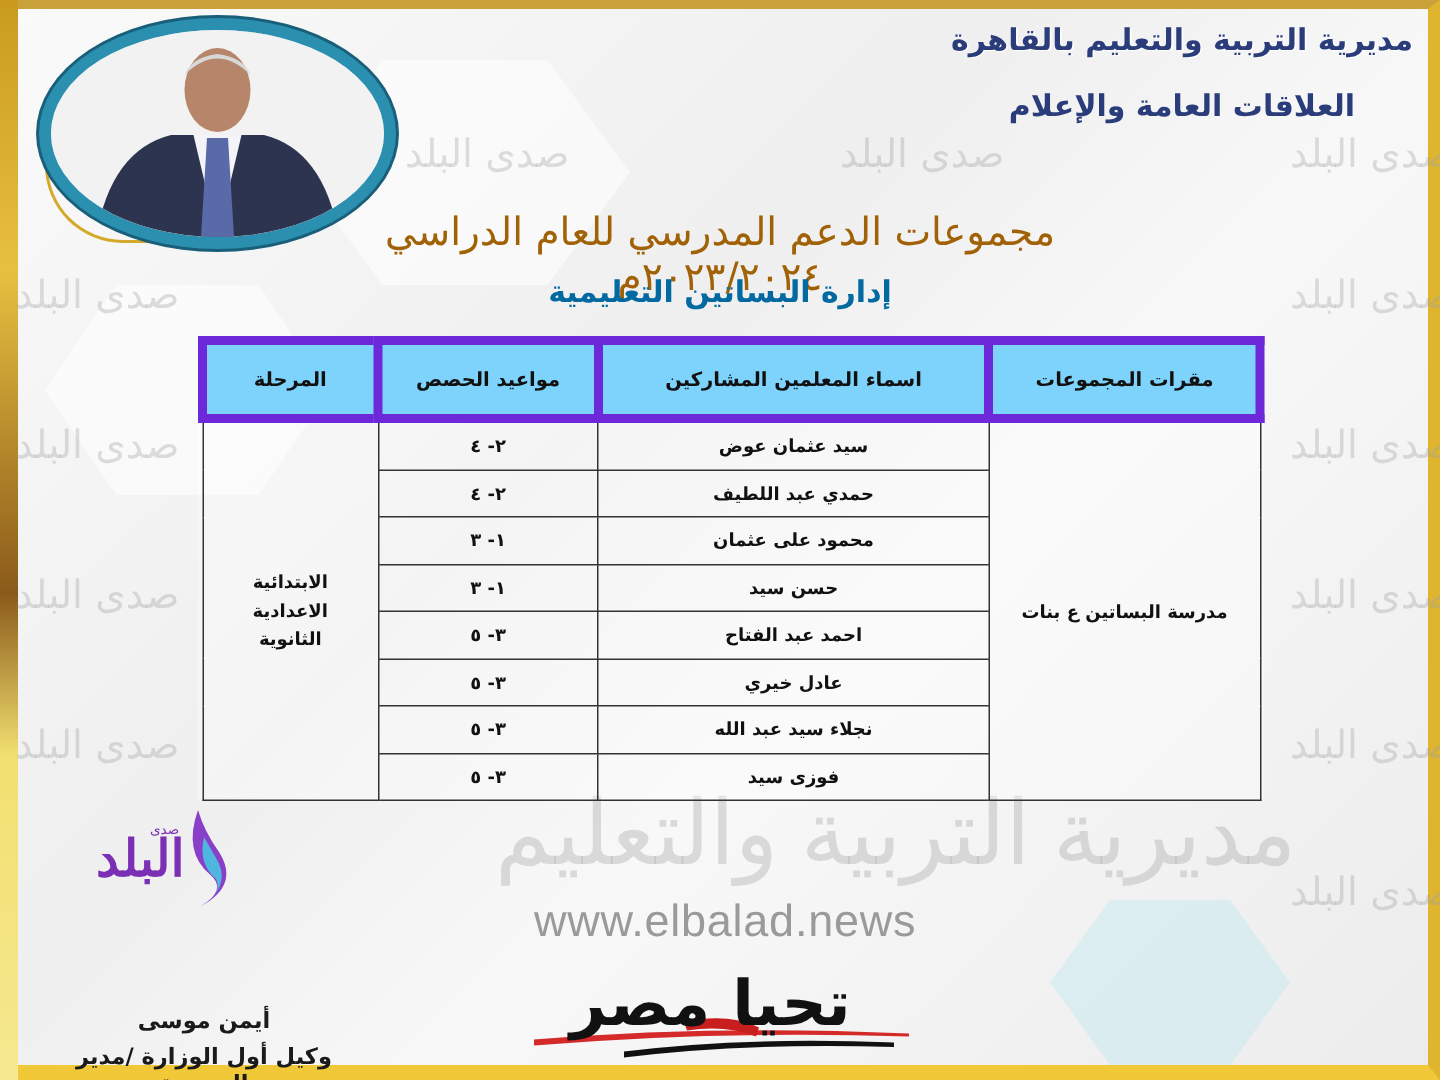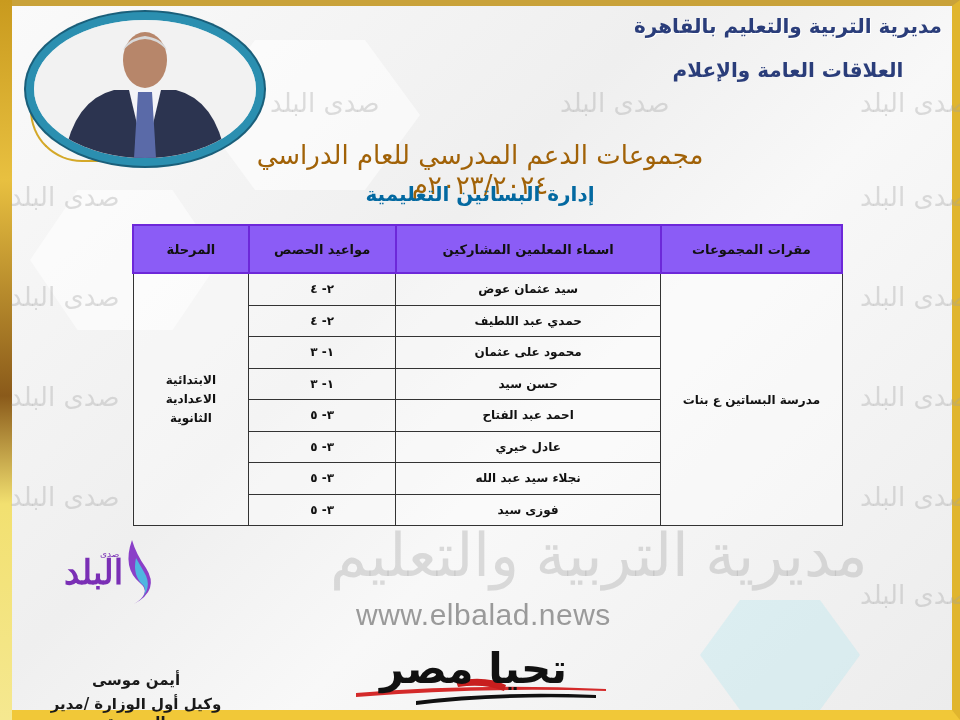--- a/index.html
+++ b/index.html
@@ -1,32 +1,32 @@
 <!DOCTYPE html>
 <html><head>
 <meta charset="utf-8">
 <style>
   html, body { margin:0; padding:0; }
   body { width:960px; height:720px; overflow:hidden; position:relative; font-family:"DejaVu Sans", sans-serif; background:#f4f4f4; }
   .frame { position:absolute; inset:0; border-left:12px solid #d9a928; border-right:8px solid #e0b52e; border-top:6px solid #c9a23a; border-bottom:10px solid #f1c838; background:linear-gradient(135deg,#fafafa 0%,#efefef 40%,#f8f8f8 60%,#ececec 100%); box-sizing:border-box; }
   .left-bar { position:absolute; left:0; top:0; width:12px; height:720px; background:linear-gradient(180deg,#c99a1e 0%,#e8c040 25%,#8a5a1a 55%,#f2e070 70%,#f5e890 100%); }
   .hex { position:absolute; background:rgba(255,255,255,0.55); clip-path:polygon(25% 0,75% 0,100% 50%,75% 100%,25% 100%,0 50%); }
   .watermark { position:absolute; color:rgba(160,160,160,0.35); font-size:26px; font-family:"DejaVu Sans", sans-serif; white-space:nowrap; direction:rtl; }
-  .big-wm { position:absolute; left:330px; top:520px; font-size:60px; color:rgba(180,180,180,0.45); direction:rtl; font-family:Liberation Sans, sans-serif; white-space:nowrap;text-align:center; }
+  .big-wm { position:absolute; left:330px; top:520px; font-size:60px; color:rgba(180,180,180,0.45); direction:rtl; font-family:Liberation Serif, serif; white-space:nowrap;text-align:center; }
   .url { position:absolute; left:356px; top:598px; font-size:30px; color:#9a9a9a; font-family:"Liberation Sans", sans-serif; letter-spacing:0.5px; }
   .header-right { position:absolute; right:18px; top:14px; text-align:center; direction:rtl; }
   .hr1 { font-size:20px; font-weight:bold; color:#2a3d7a; text-shadow:1px 1px 0 #fff; }
   .hr2 { font-size:20px; font-weight:bold; color:#2a3d7a; margin-top:20px; }
   .portrait-wrap { position:absolute; left:26px; top:12px; width:222px; height:138px; border-radius:50%; border:8px solid #2b8fb0; box-shadow:0 0 0 3px #8fd4e6 inset, 0 0 0 2px #1a5f7a; background:#f0f0f0; overflow:hidden; }
   .gold-arc { position:absolute; left:30px; top:110px; width:80px; height:50px; border-bottom:2px solid #d4a828; border-left:2px solid #d4a828; border-radius:0 0 0 60px; }
   .portrait { position:absolute; left:0; top:0; width:100%; height:100%; }
   .title { position:absolute; left:190px; top:140px; width:580px; text-align:center; direction:rtl; font-size:26px; font-weight:normal; color:#a16207; }
   .subtitle { position:absolute; left:300px; top:182px; width:360px; text-align:center; direction:rtl; font-size:20px; font-weight:bold; color:#0369a1; }
   table.sched { position:absolute; left:132px; top:224px; width:711px; border-collapse:collapse; direction:rtl; background:rgba(255,255,255,0.35); }
-  table.sched th { background:#8b5cf6; height:44px; font-size:13px; font-weight:bold; color:#111; border:2px solid #6d28d9; }
+  table.sched th { background:#7dd3fc; height:44px; font-size:13px; font-weight:bold; color:#111; border:6px solid #6d28d9; }
   table.sched td { border:1px solid #333; font-size:12px; font-weight:bold; color:#111; text-align:center; height:30.5px; padding:0; }
   .c-venue { width:181px; } .c-name { width:268px; } .c-time { width:146px; } .c-stage { width:114px; }
   td.time { text-align:center; direction:rtl; }
   .stage-cell div { line-height:19px; }
   .elbalad-logo { position:absolute; left:62px; top:538px; width:100px; height:68px; }
   .elbalad-text { position:absolute; left:64px; top:552px; font-size:34px; font-weight:bold; color:#7a2fb5; direction:rtl; font-family:Liberation Serif, serif; }
   .elbalad-small { position:absolute; left:100px; top:549px; font-size:9px; color:#7a2fb5; direction:rtl; }
   .signature { position:absolute; left:36px; top:655px; width:200px; text-align:center; direction:rtl; color:#1a1a1a; font-weight:bold;margin-top:16px; }
   .sig-name { font-size:15px; }
   .sig-role { font-size:15px; margin-top:6px; }

